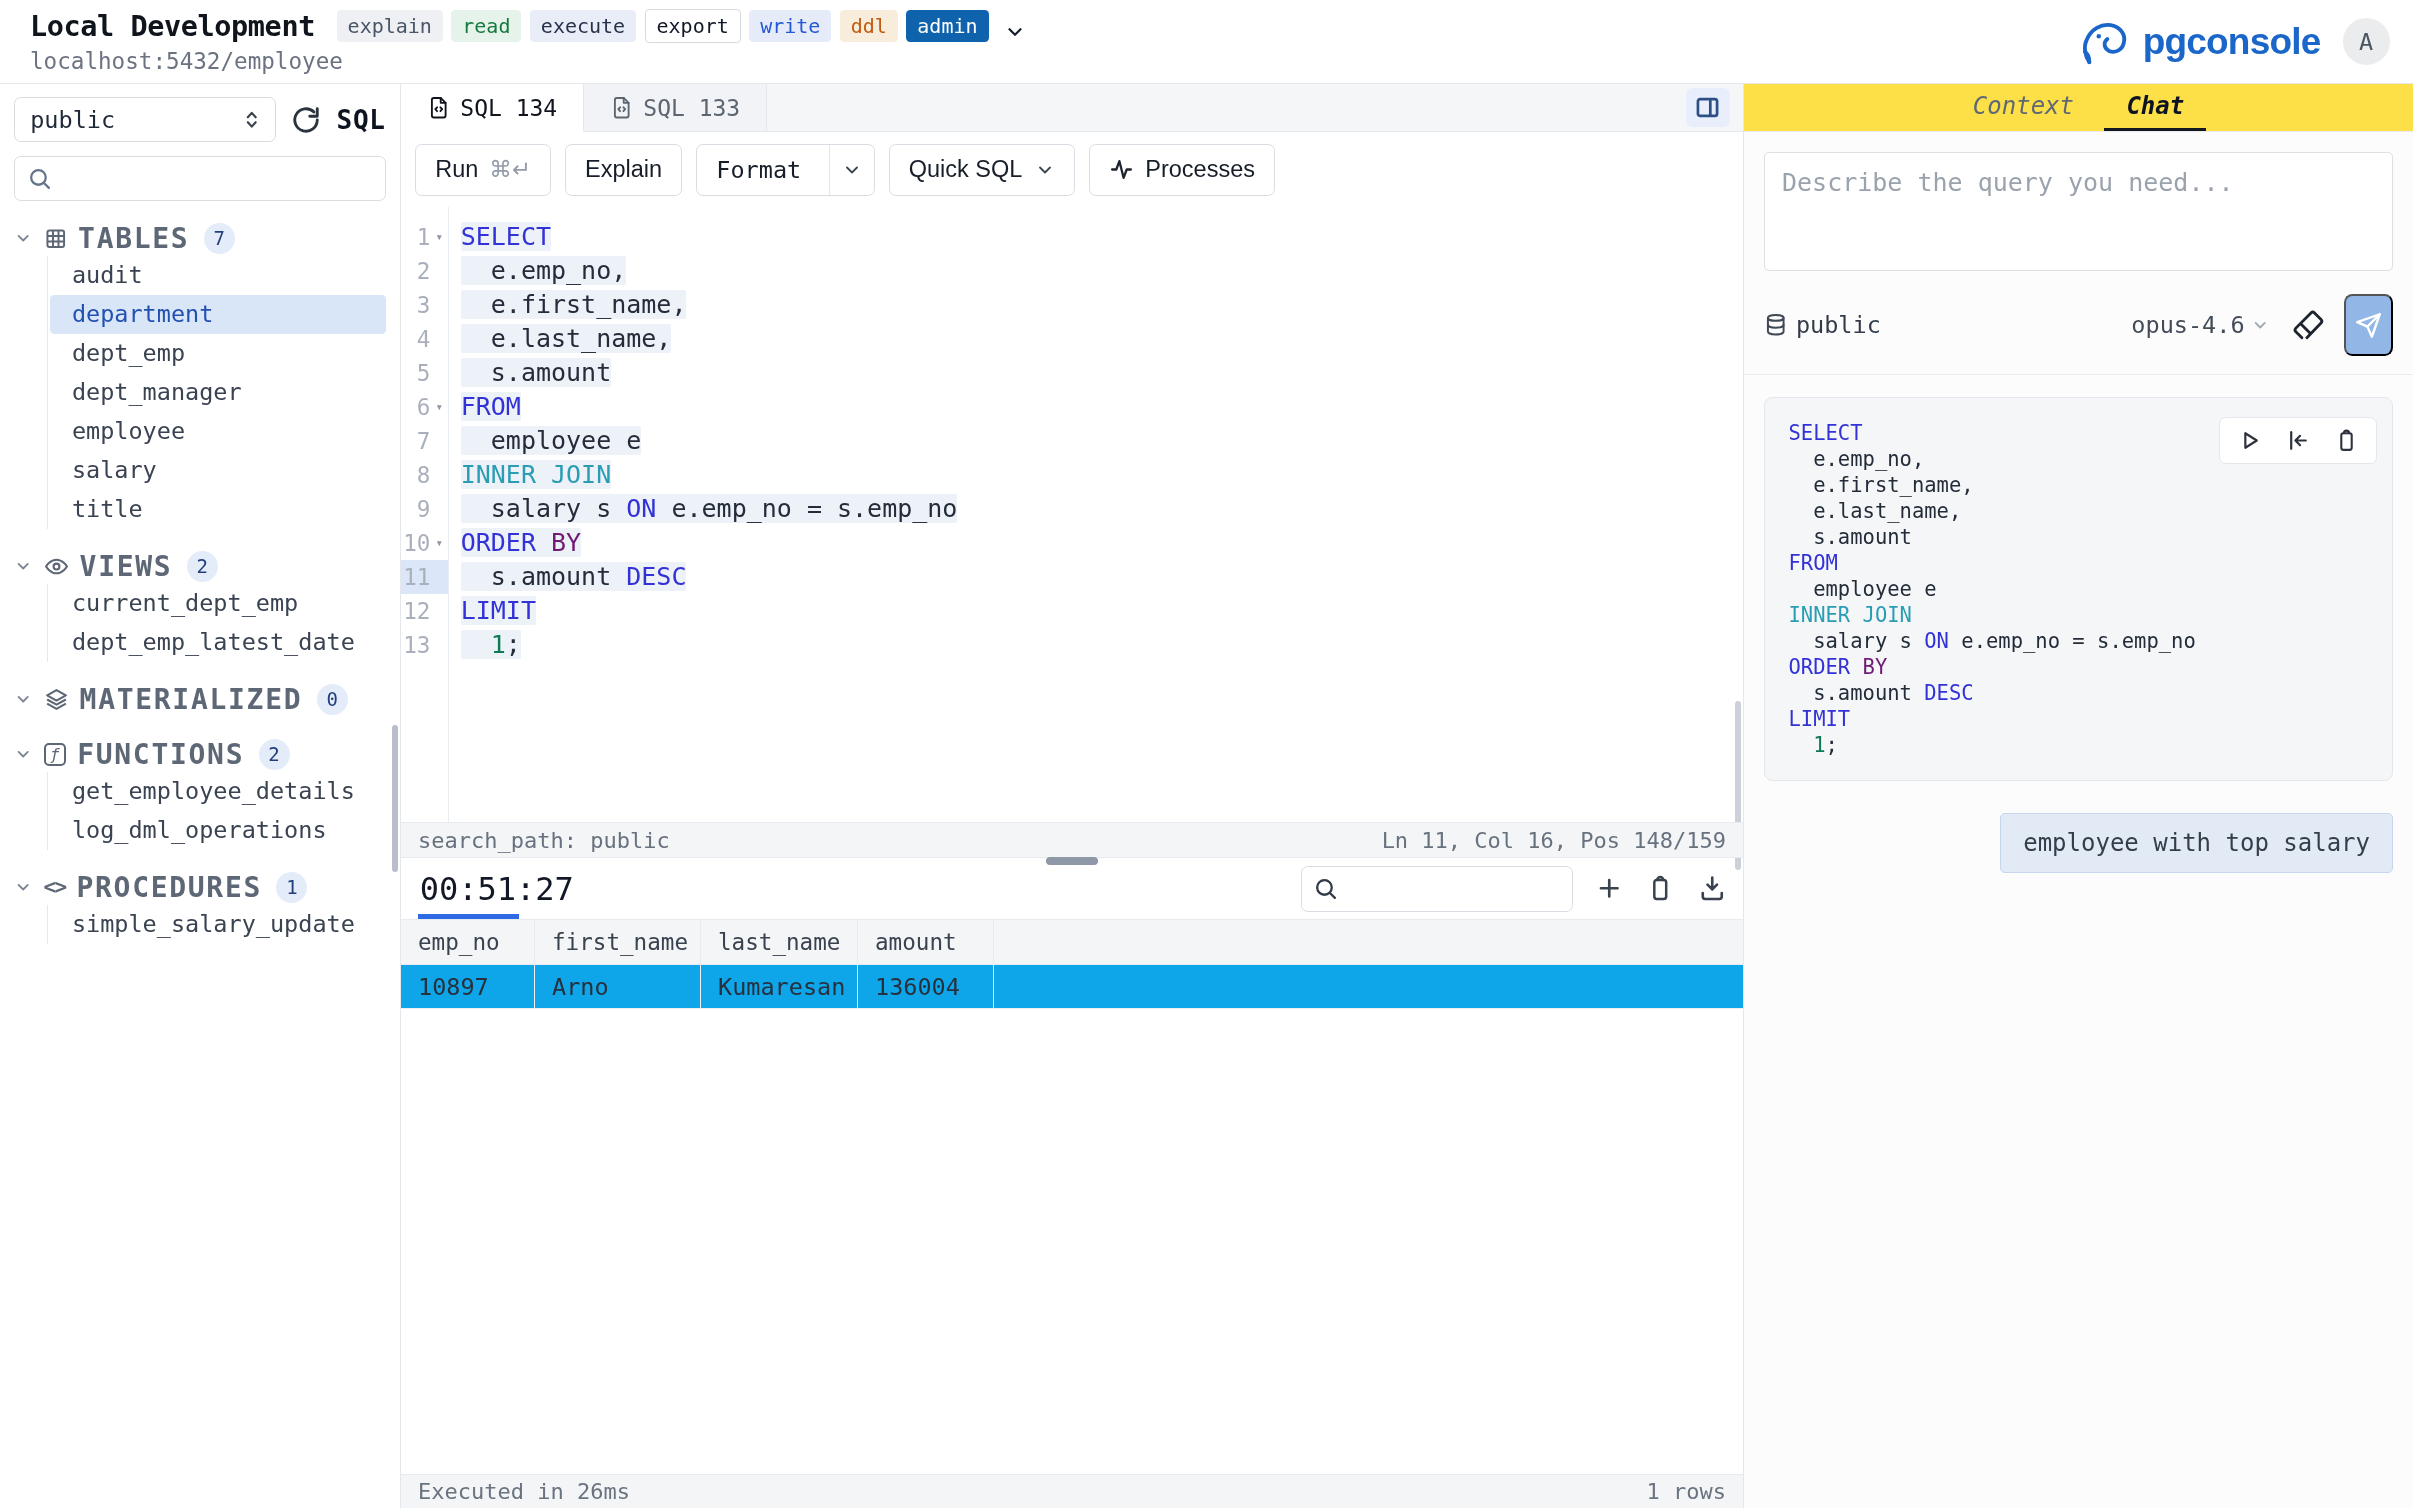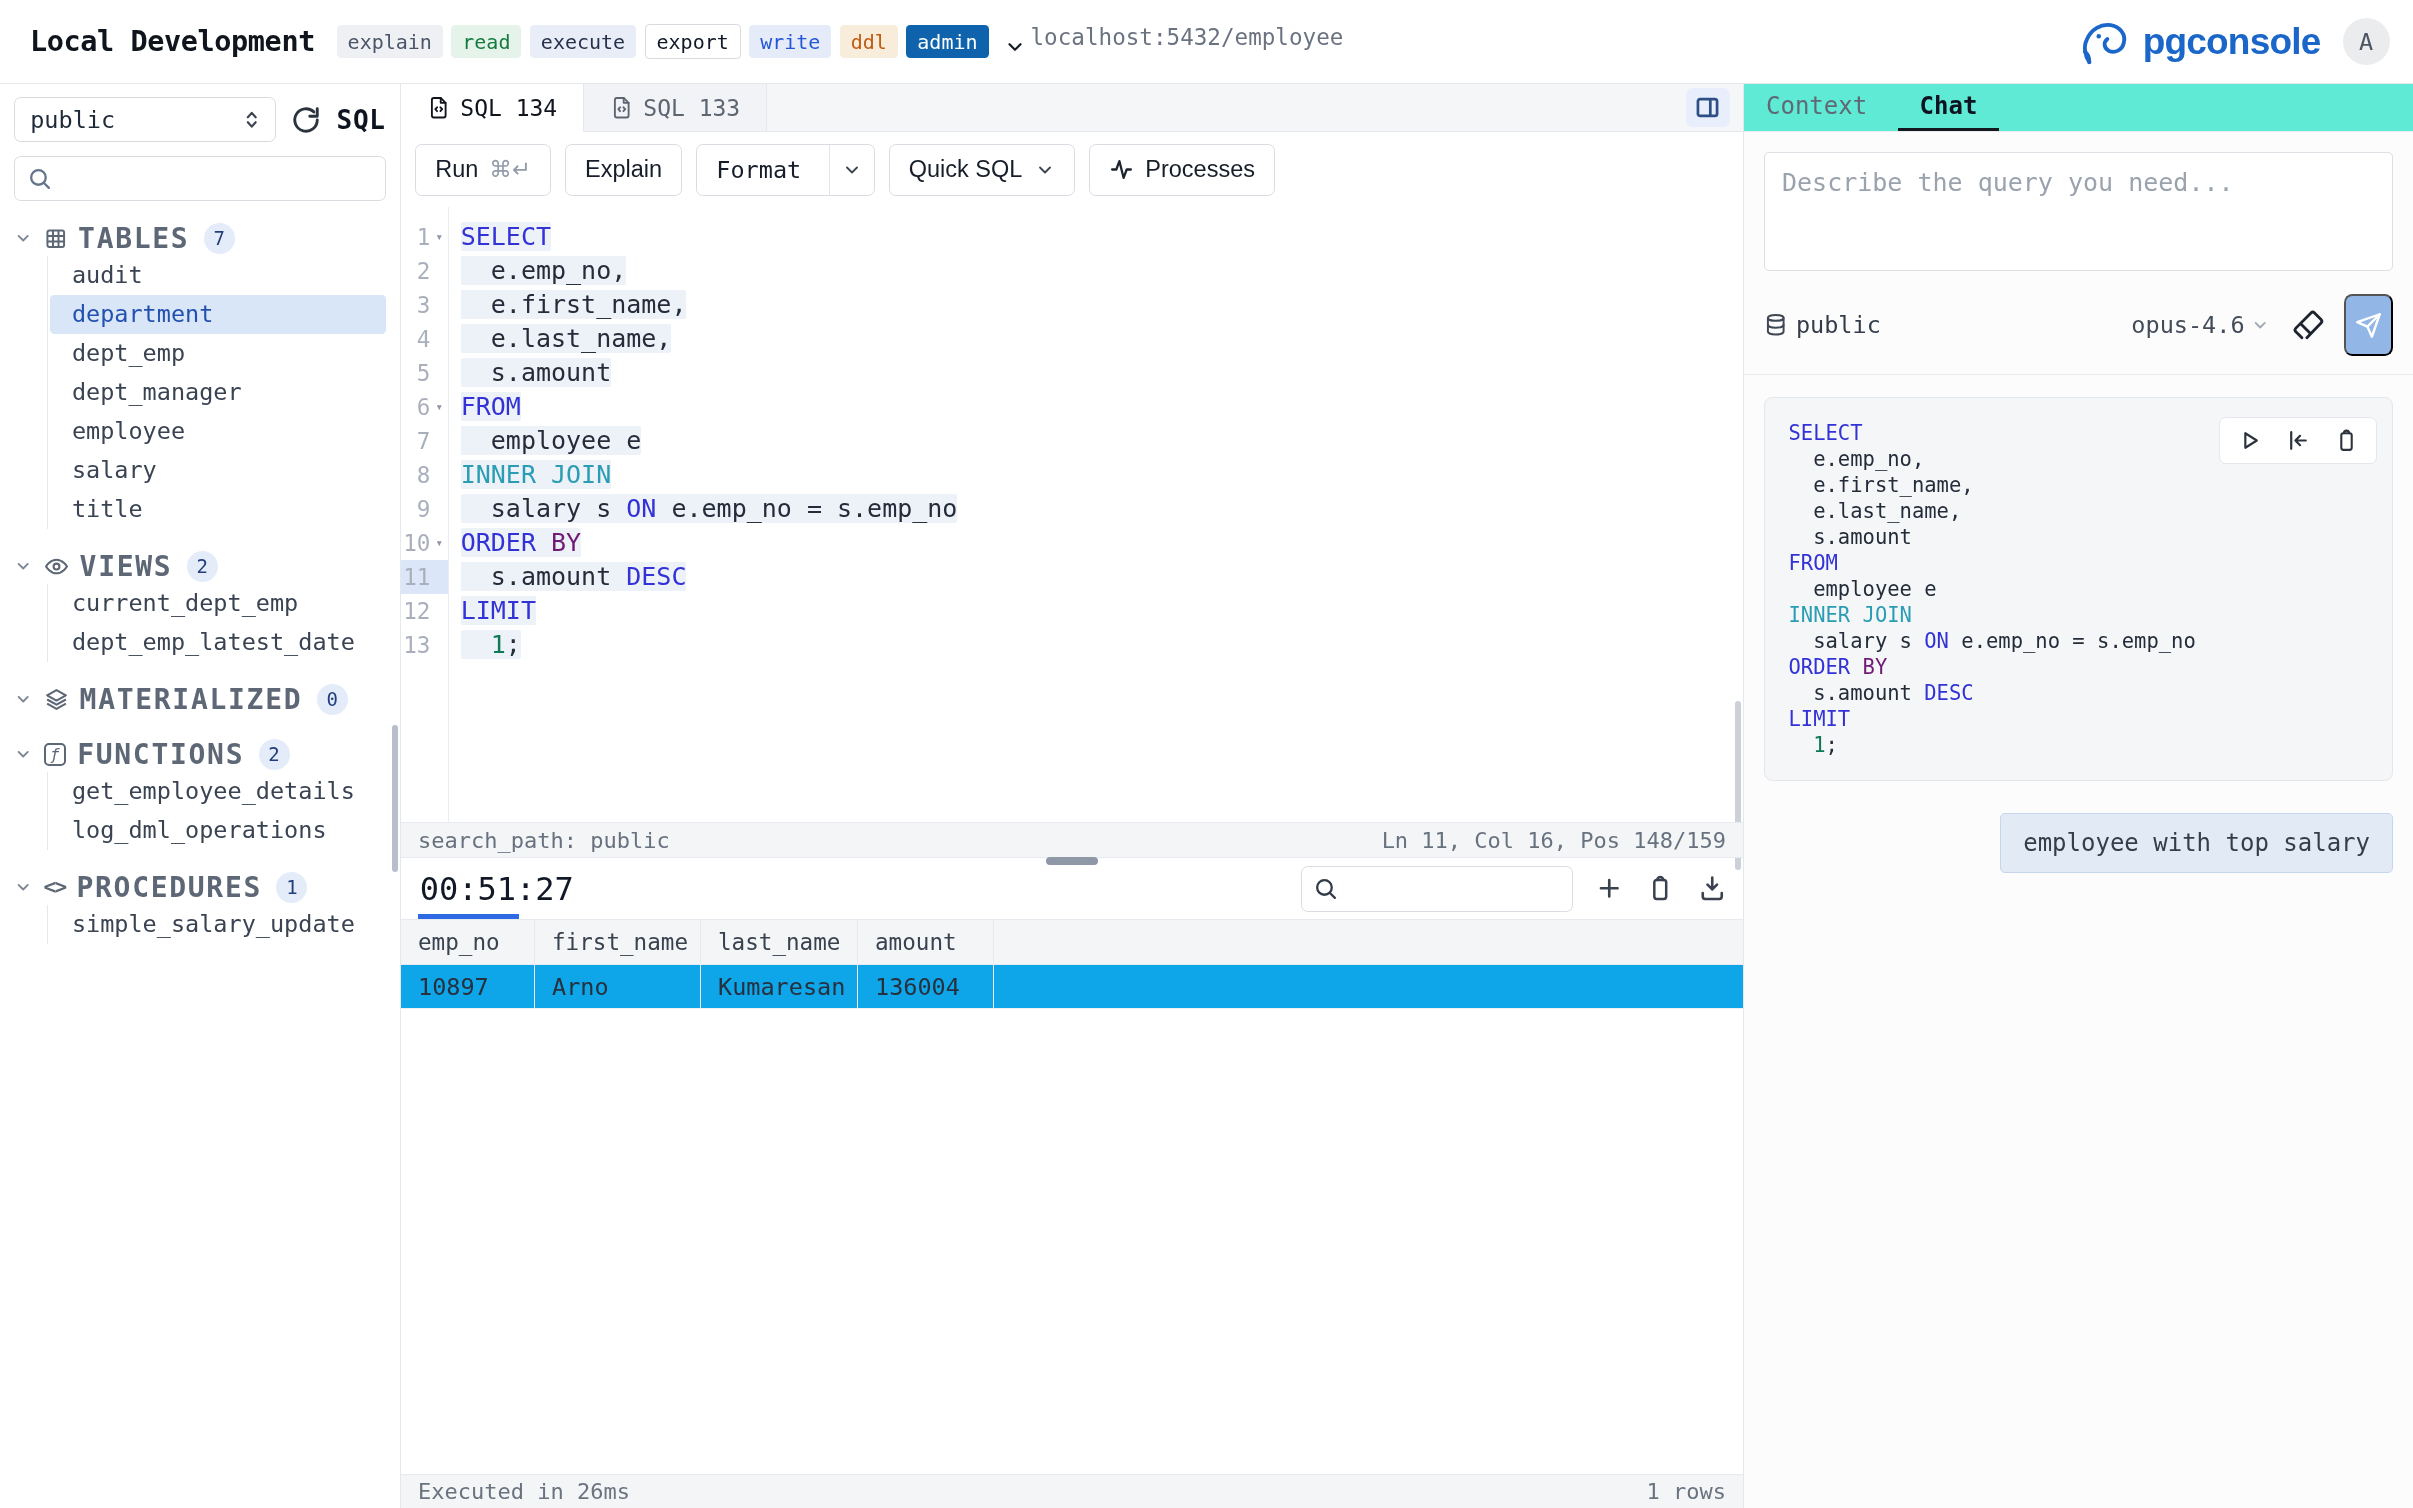--- a/index.html
+++ b/index.html
@@ -3,21 +3,21 @@
 <meta charset="utf-8">
 <style>
   * { margin:0; padding:0; box-sizing:border-box; }
   html,body { width:2413px; height:1508px; overflow:hidden; background:#fff;
     font-family:"DejaVu Sans Mono","Liberation Mono",monospace; }
   .app { width:2413px; height:1508px; display:flex; flex-direction:column; }
 
   
   .header { height:84px; flex:none; display:flex; justify-content:space-between;
     align-items:center; padding:0 23.5px 0 30px; border-bottom:1.7px solid #e6e8ec; background:#fff; }
-  .h-left { display:flex; flex-direction:row; gap:5px; }
+  .h-left { display:flex; flex-direction:column; gap:5px; }
   .title-row { display:flex; align-items:center; gap:10px; }
   .app-title { font-size:28.5px; font-weight:bold; color:#10151d; letter-spacing:-0.4px; margin-right:11.7px; }
   .badge { font-size:20px; padding:4.2px 11px; border-radius:4.2px; line-height:1.2; }
   .bdg-gray   { background:#eef0f3; color:#4a5568; }
   .bdg-green  { background:#e6f3ea; color:#157a3d; }
   .bdg-navy   { background:#e9edf7; color:#26324b; }
   .bdg-outline{ background:#fff; color:#111826; border:1.7px solid #d6dade; }
   .bdg-blue   { background:#e6ebfa; color:#2457d5; }
   .bdg-orange { background:#f8ecda; color:#c05c12; }
   .bdg-solid  { background:#0f62ac; color:#fff; }
@@ -125,21 +125,21 @@
   .td.last { flex:1; border-right:none; }
   .res-fill { flex:1; background:#fff; }
   .res-footer { height:34px; flex:none; background:#f3f5f7; border-top:1.7px solid #e7eaee;
     display:flex; align-items:center; justify-content:space-between; padding:0 17px;
     font-size:22px; color:#6a7380; }
 
   
   .chatpanel { width:670px; flex:none; border-left:1.7px solid #e4e7ec; background:#fcfcfd;
     display:flex; flex-direction:column; }
   .rp-tabs { height:48px; flex:none; border-bottom:1.7px solid #e9ebee; display:flex;
-    align-items:stretch; gap:8.4px; background:#5eead4; }
+    align-items:stretch; justify-content:center; gap:8.4px; background:#fde047;font-style:italic; }
   .rp-tab { display:flex; align-items:center; padding:0 22px; font-size:24px; color:#5f6975;
     border-bottom:3.4px solid transparent; }
   .rp-tab.active { color:#0d1320; border-bottom:3.4px solid #14181f; font-weight:bold; }
   .chat-input-sec { padding:20px 20px 18.4px; border-bottom:1.7px solid #e9ebee; }
   .chat-textarea { width:100%; height:119px; border:1.7px solid #dcdfe4; border-radius:5px;
     padding:15px 17px; font-family:inherit; font-size:25px; color:#222a37; resize:none; background:#fff; outline:none; }
   .chat-textarea::placeholder { color:#9aa2ad; }
   .chat-controls { margin-top:20px; display:flex; align-items:center; }
   .scope { display:flex; align-items:center; gap:8.4px; font-size:23.5px; color:#333c48; }
   .scope svg { color:#3f4854; }

